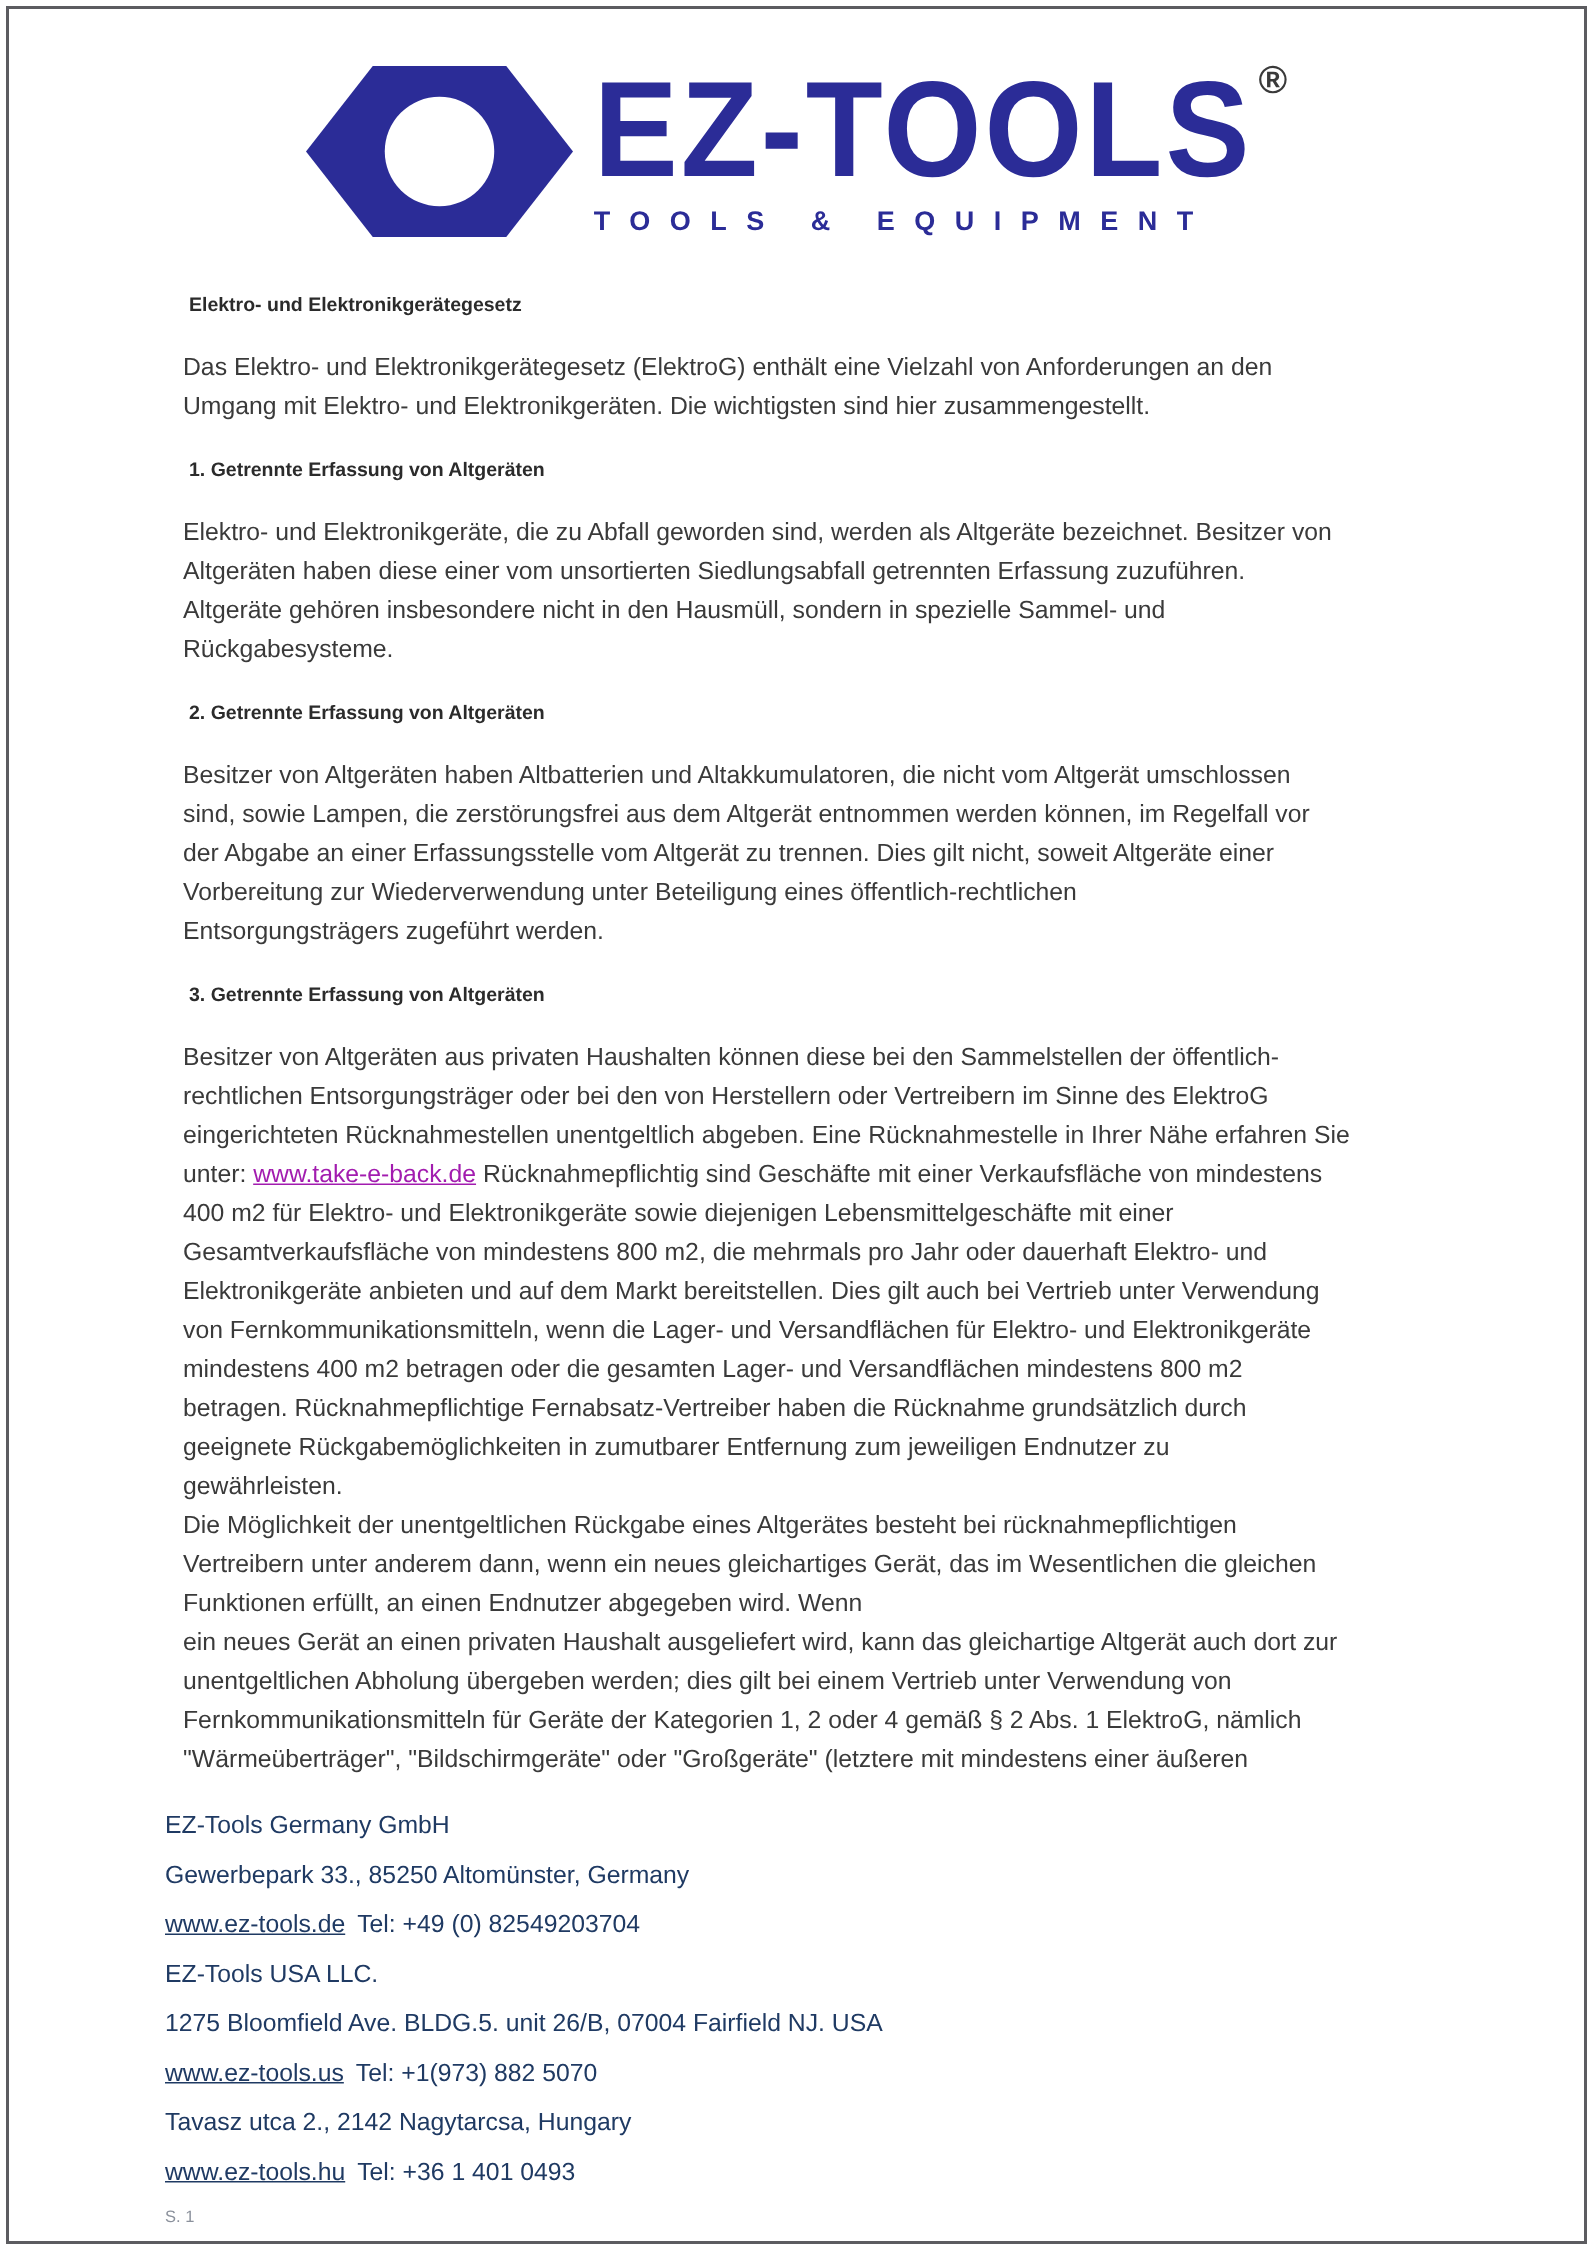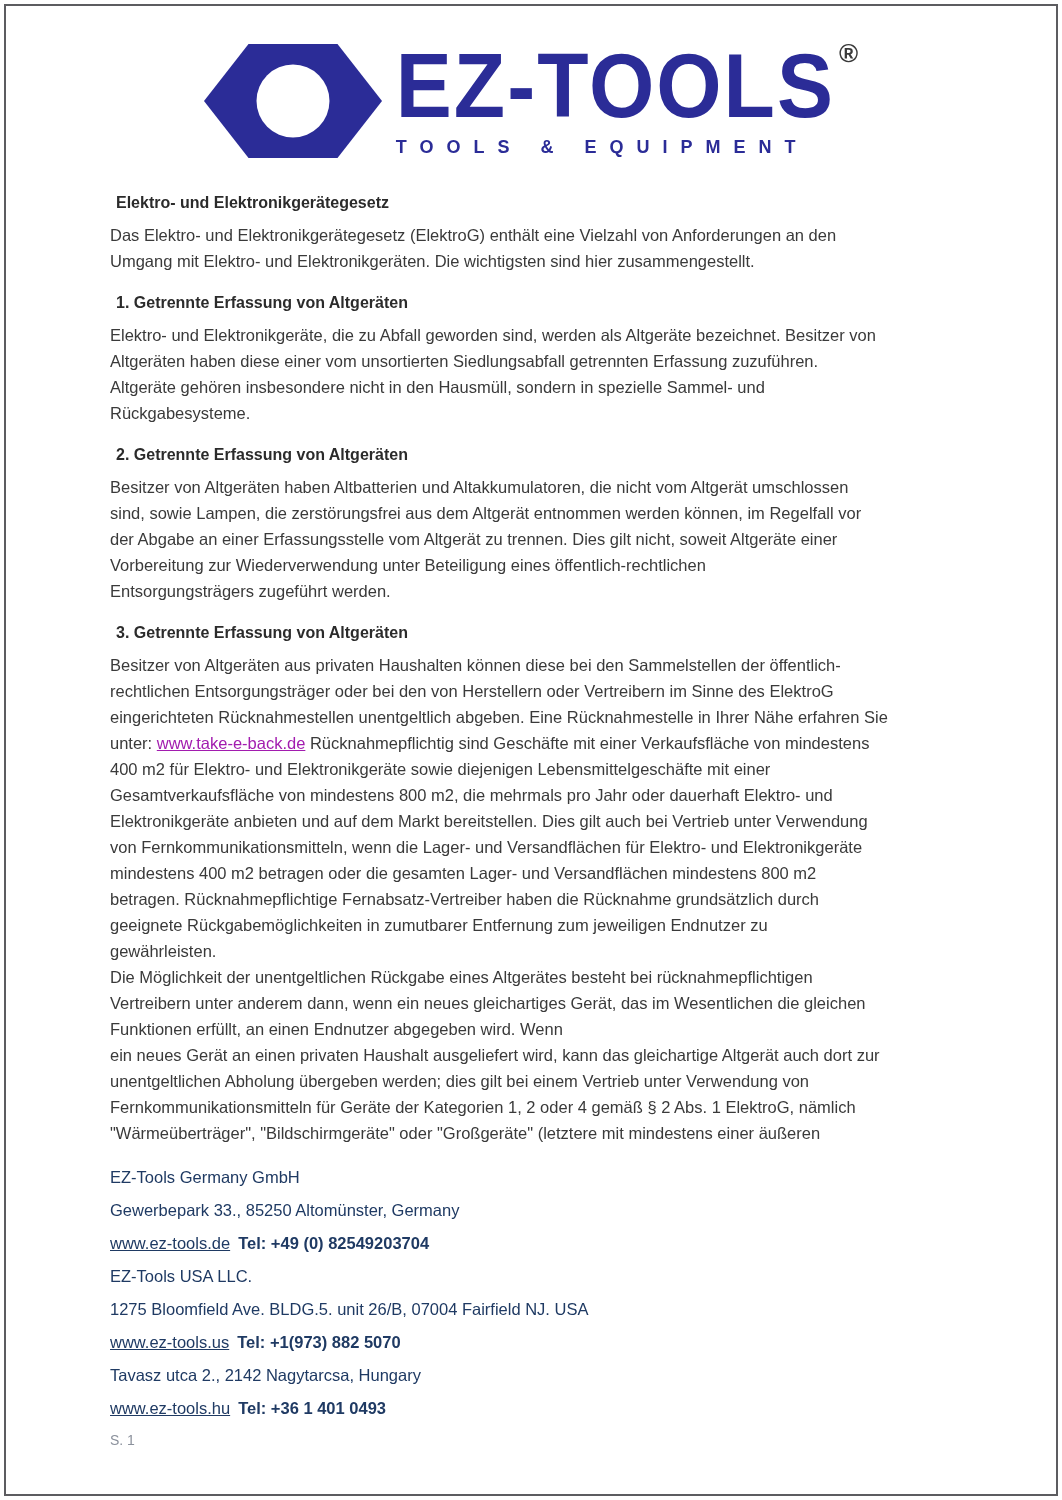--- a/index.html
+++ b/index.html
@@ -65,28 +65,28 @@
     white-space: nowrap;
   }
   
   .content {
     margin: 26px 98px 0 104px;
     color: #3a3a3a;
     font-size: 16.5px;
     line-height: 26px;
   }
   .content h3 {
-    margin: 6px;
-    font-size: 16px;
+    margin: 16px;
+    font-size: 13px;
     line-height: 26px;
     font-weight: bold;
     color: #2b2b2b;
   }
   .content p {
-    margin: 0;
+    margin: 12px;
     white-space: pre-line;
   }
   .section { margin-top: 16px; }
   .inline-link {
     color: #a21caf;
     text-decoration: underline;
     cursor: pointer;
   }
   
   .footer {
@@ -101,25 +101,25 @@
   .footer .company-name {
     font-weight: normal;
     margin-top: 4px;
   }
   .footer a.site-link {
     color: #1f3a63;
     text-decoration: underline;
     cursor: pointer;
     text-align: right;
   }
-  .footer .tel { margin-left: 8px; font-weight: bold; }
+  .footer .tel { margin-left: 8px; }
   .page-number {
     margin-top: 10px;
     color: #8b919c;
-    font-size: 14px;
+    font-size: 11px;
   }
 </style>
 </head>
 <body>
 
 <div class="page">
 
   <div class="logo-row">
     <div class="logo-lockup">
       <svg class="hex-icon" width="178" height="126" viewBox="0 0 100 70" aria-hidden="true">

